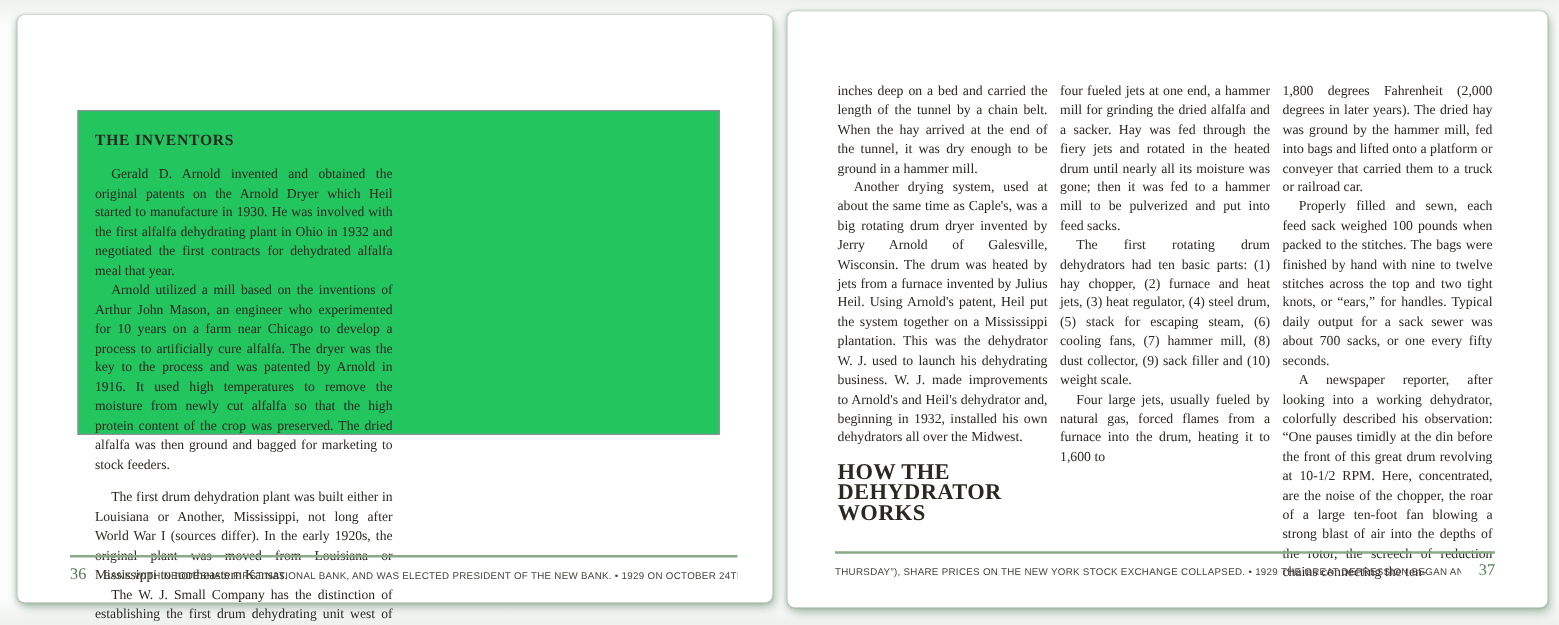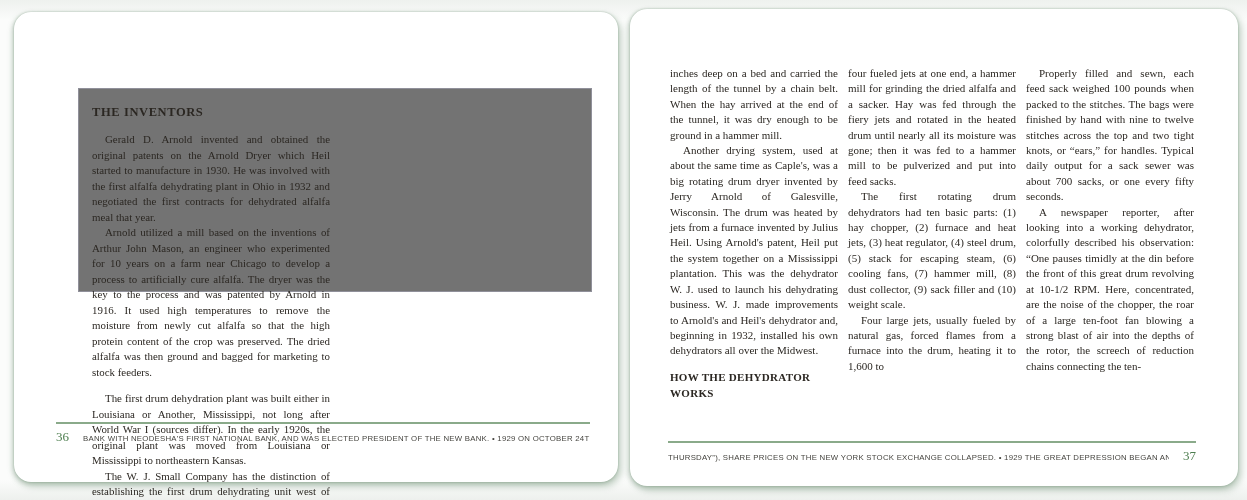--- a/index.html
+++ b/index.html
@@ -10,35 +10,34 @@
     overflow: hidden;
   }
   .canvas {
     position: relative;
     width: 1247px; height: 500px;
     background: linear-gradient(180deg, #eef1ee 0%, #fbfcfb 4%, #fbfcfb 96%, #edf0ed 100%);
   }
   .page {
     position: absolute;
     background: #ffffff;
-    border-radius: 17px;
+    border-radius: 6px;
     box-shadow: 0 0 2px rgba(110,140,115,0.55), 3px 4px 7px rgba(120,150,125,0.45), -2px 2px 5px rgba(120,150,125,0.35);
   }
   .page-left  { left: 14px;  top: 12px; width: 604px; height: 470px; }
   .page-right { left: 630px; top: 9px;  width: 608px; height: 477px; }
 
   
   .inv-box {
     position: absolute;
     left: 48px; top: 76px;
-    width: 514px; height: 204px;
-    background: #737373;
+    width: 514px; height: 260px;
+    background: #22c55e;
     border: 1px solid #90909a;
     padding: 16px 13px 12px 13px;
-    margin-left: 16px;
   }
   .inv-heading {
     font-size: 12.5px;
     font-weight: bold;
     letter-spacing: 0.6px;
     color: #2b2722;
     margin-bottom: 12px;
   }
   .cols2 { display: flex; gap: 11px; flex-direction: column; }
   .cols2 .col { width: 238px; }
@@ -55,31 +54,31 @@
   
   .cols3 {
     position: absolute;
     left: 40px; top: 57px;
     width: 526px;
     display: flex; gap: 10px;
   }
   .cols3 .col { width: 168px; }
   .cols3 p.body-par { font-size: 11px; line-height: 15.4px; }
   .col-heading {
-    font-size: 11px;
+    font-size: 18px;
     font-weight: bold;
     line-height: 16.5px;
     letter-spacing: 0.3px;
     color: #2b2722;
     margin: 10px 0 5px 0;
   }
 
   
   .footer { position: absolute; }
-  .footer-left  { left: 42px; top: 410px; width: 534px; }
+  .footer-left  { left: 42px; top: 432px; width: 534px; }
   .footer-right { left: 38px; top: 432px; width: 528px; }
   .footer-rule { height: 2px; background: #8aaa8a; }
   .footer-row {
     display: flex;
     align-items: baseline;
     margin-top: 5px;
     gap: 14px;
   }
   .footer-row.spread { justify-content: space-between; }
   .page-num {
@@ -132,20 +131,21 @@
         <p class="body-par cont">inches deep on a bed and carried the length of the tunnel by a chain belt. When the hay arrived at the end of the tunnel, it was dry enough to be ground in a hammer mill.</p>
         <p class="body-par ind">Another drying system, used at about the same time as Caple's, was a big rotating drum dryer invented by Jerry Arnold of Galesville, Wisconsin. The drum was heated by jets from a furnace invented by Julius Heil. Using Arnold's patent, Heil put the system together on a Mississippi plantation. This was the dehydrator W. J. used to launch his dehydrating business. W. J. made improvements to Arnold's and Heil's dehydrator and, beginning in 1932, installed his own dehydrators all over the Midwest.</p>
         <div class="col-heading">HOW THE DEHYDRATOR WORKS</div>
       </div>
       <div class="col">
         <p class="body-par cont">four fueled jets at one end, a hammer mill for grinding the dried alfalfa and a sacker. Hay was fed through the fiery jets and rotated in the heated drum until nearly all its moisture was gone; then it was fed to a hammer mill to be pulverized and put into feed sacks.</p>
         <p class="body-par ind">The first rotating drum dehydrators had ten basic parts: (1) hay chopper, (2) furnace and heat jets, (3) heat regulator, (4) steel drum, (5) stack for escaping steam, (6) cooling fans, (7) hammer mill, (8) dust collector, (9) sack filler and (10) weight scale.</p>
         <p class="body-par ind">Four large jets, usually fueled by natural gas, forced flames from a furnace into the drum, heating it to 1,600 to</p>
       </div>
       <div class="col">
+        <p class="body-par cont">1,800 degrees Fahrenheit (2,000 degrees in later years). The dried hay was ground by the hammer mill, fed into bags and lifted onto a platform or conveyer that carried them to a truck or railroad car.</p>
         <p class="body-par ind">Properly filled and sewn, each feed sack weighed 100 pounds when packed to the stitches. The bags were finished by hand with nine to twelve stitches across the top and two tight knots, or “ears,” for handles. Typical daily output for a sack sewer was about 700 sacks, or one every fifty seconds.</p>
         <p class="body-par ind">A newspaper reporter, after looking into a working dehydrator, colorfully described his observation: “One pauses timidly at the din before the front of this great drum revolving at 10-1/2 RPM. Here, concentrated, are the noise of the chopper, the roar of a large ten-foot fan blowing a strong blast of air into the depths of the rotor, the screech of reduction chains connecting the ten-</p>
       </div>
     </div>
 
     <div class="footer footer-right">
       <div class="footer-rule"></div>
       <div class="footer-row spread">
         <span class="footer-text">THURSDAY”), SHARE PRICES ON THE NEW YORK STOCK EXCHANGE COLLAPSED.  • 1929 THE GREAT DEPRESSION BEGAN AND LASTED</span>
         <span class="page-num">37</span>

